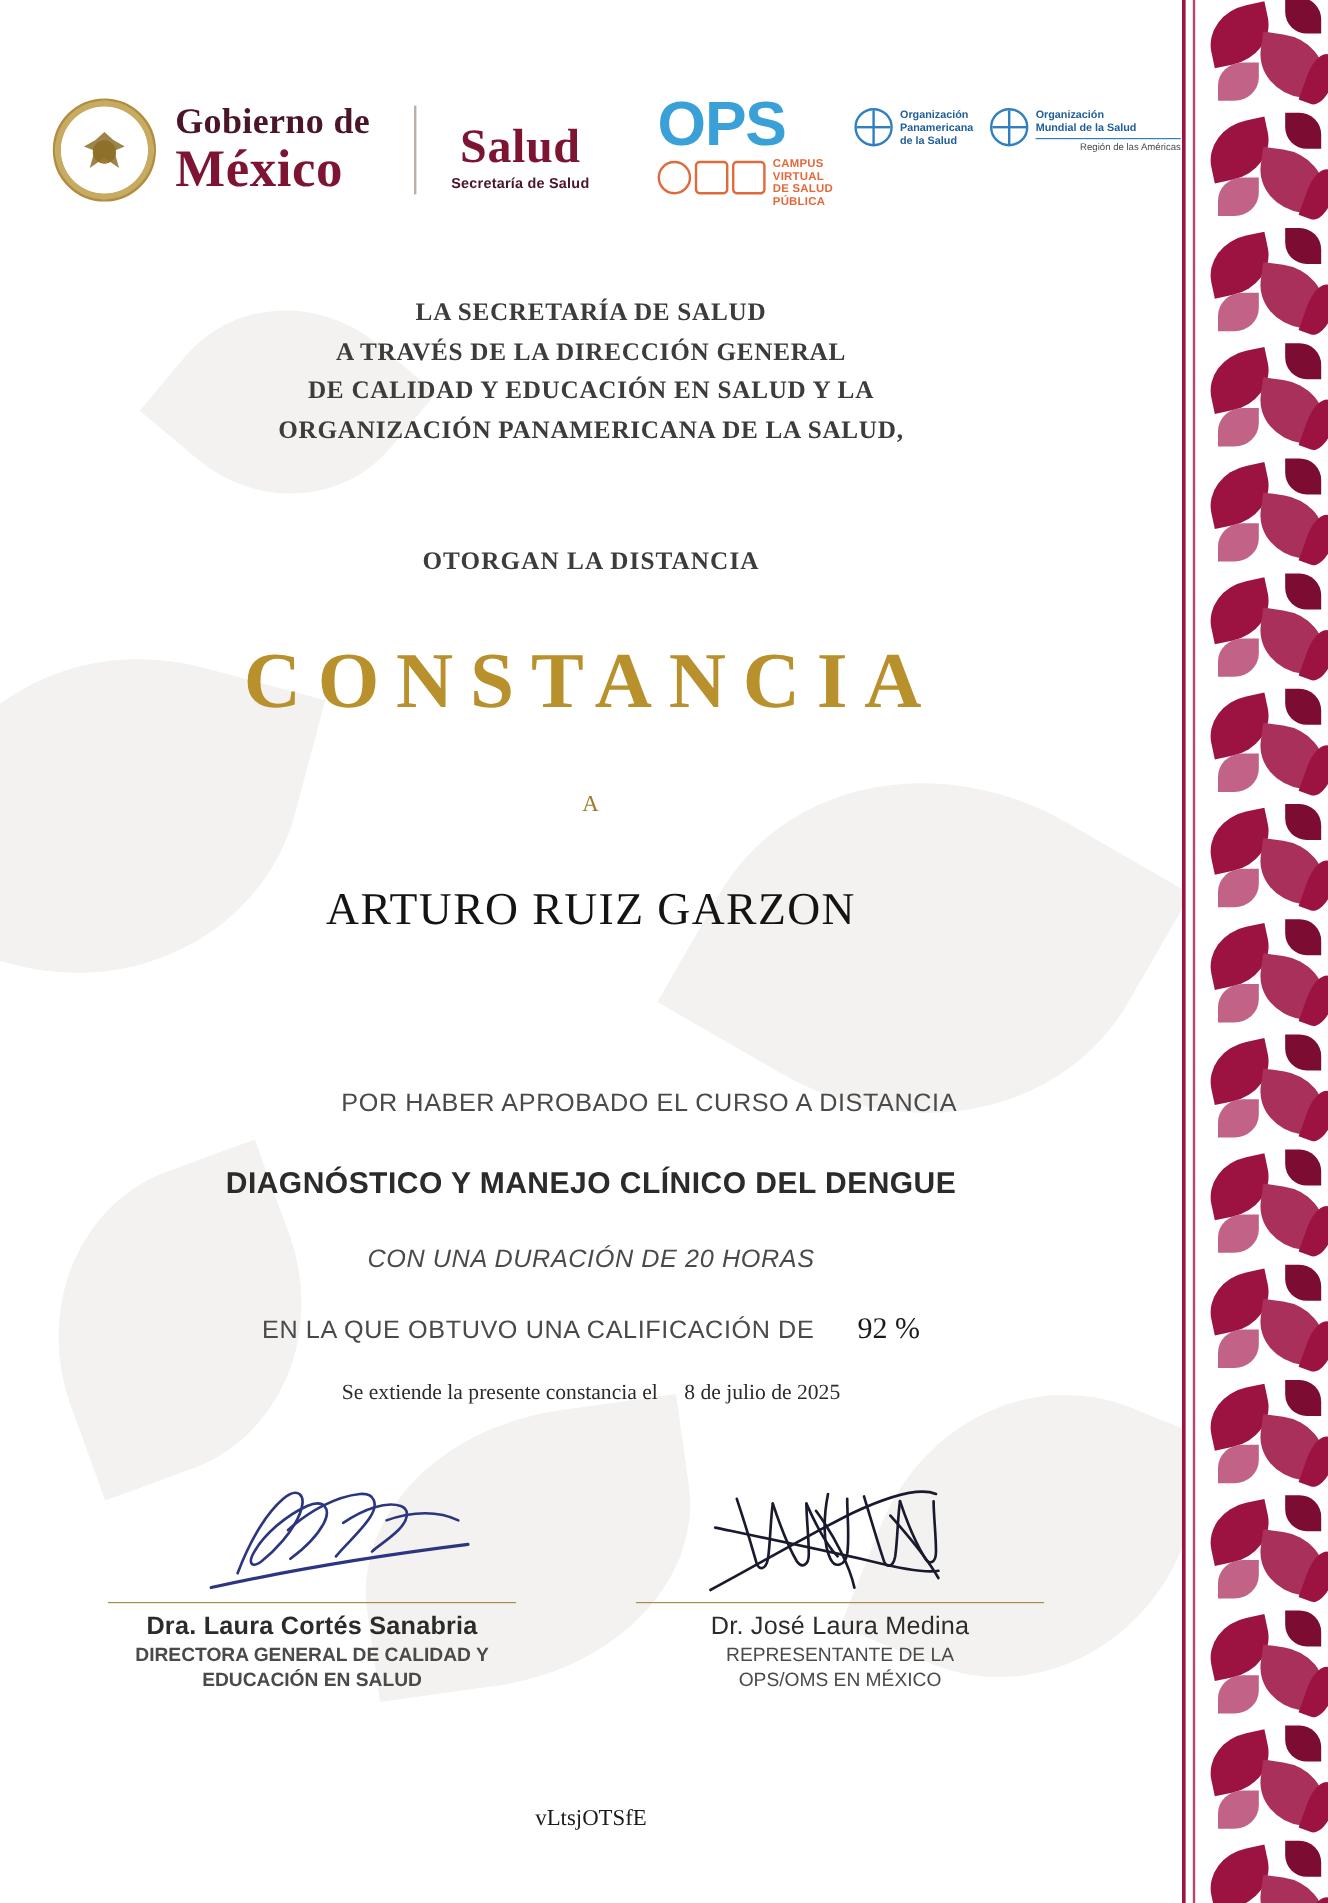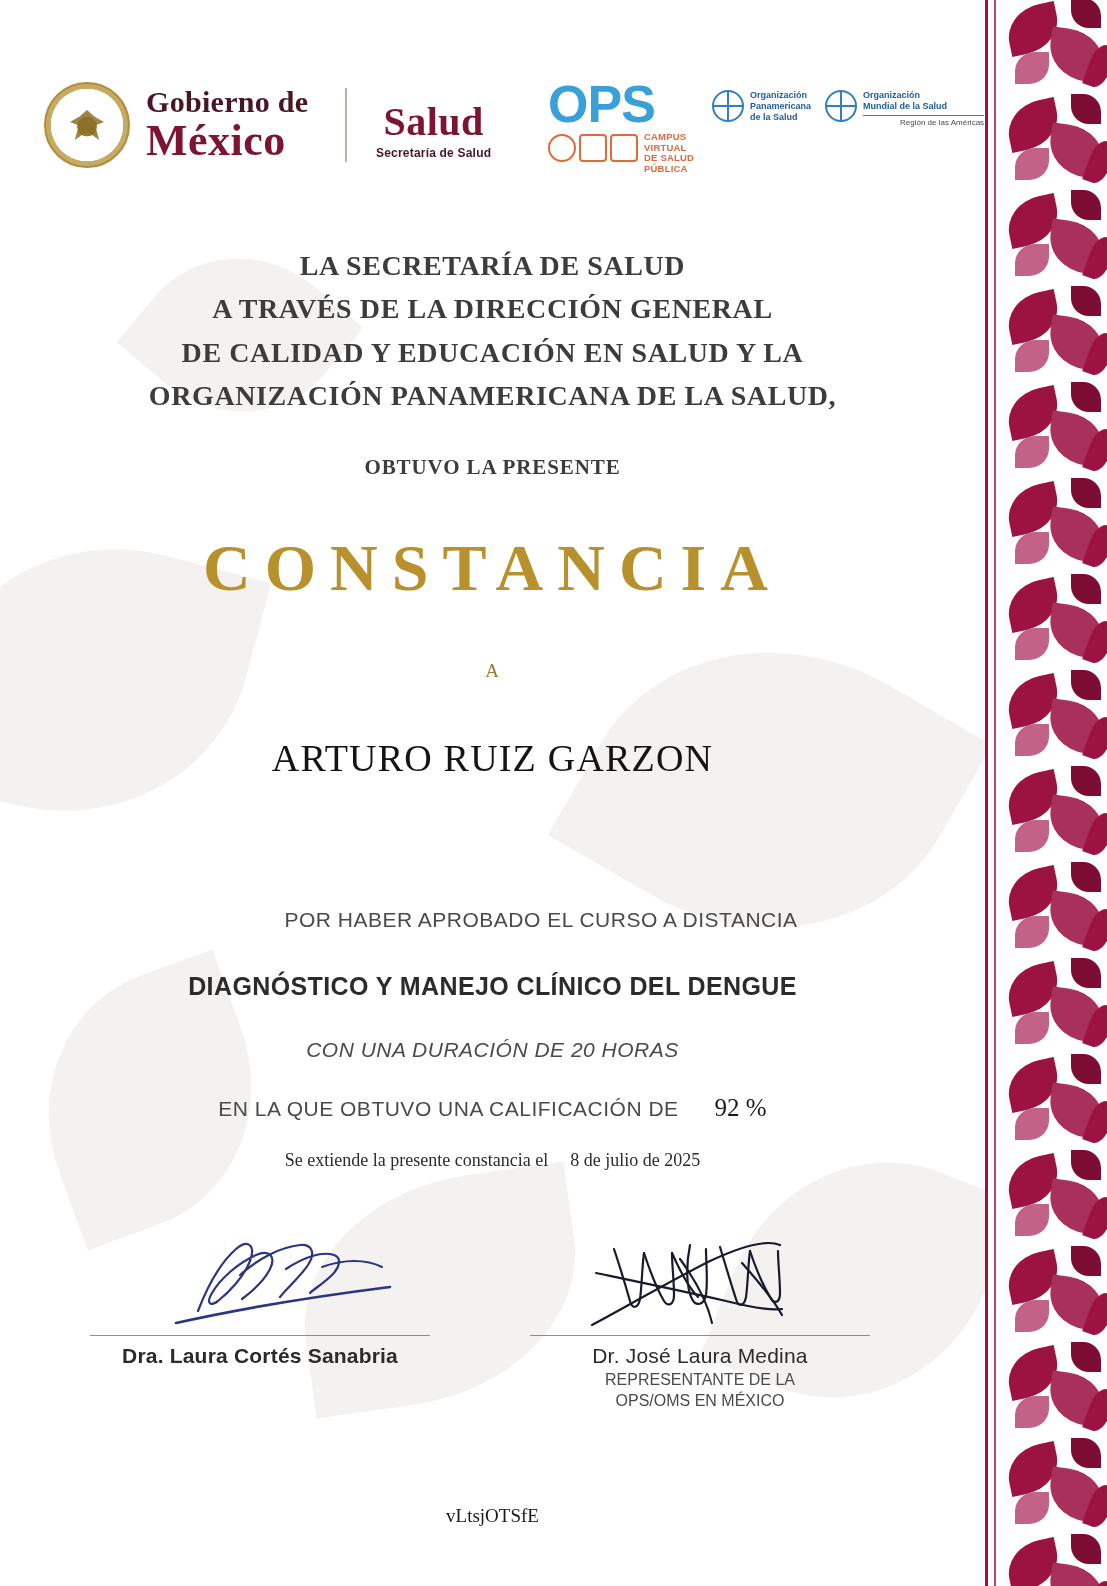--- a/index.html
+++ b/index.html
@@ -272,21 +272,21 @@
 
   
   .headline {
     position: absolute;
     top: 244px;
     left: 0;
     width: 985px;
     text-align: center;
     font-family: "Liberation Serif", serif;
     font-weight: bold;
-    font-size: 28px;
+    font-size: 21px;
     line-height: 1.55;
     color: #3c3c3b;
     letter-spacing: .6px;
   }
   .otorgan {
     position: absolute;
     top: 455px;
     left: 0;
     width: 985px;
     text-align: center;
@@ -505,21 +505,21 @@
     </div>
   </div>
 
   <div class="headline">
     <div>LA SECRETARÍA DE SALUD</div>
     <div>A TRAVÉS DE LA DIRECCIÓN GENERAL</div>
     <div>DE CALIDAD Y EDUCACIÓN EN SALUD Y LA</div>
     <div>ORGANIZACIÓN PANAMERICANA DE LA SALUD,</div>
   </div>
 
-  <div class="otorgan">OBTUVO LA PRESENTE</div>
+  <div class="otorgan">OTORGAN LA DISTANCIA</div>
 
   <div class="constancia">CONSTANCIA</div>
 
   <div class="a-word">A</div>
 
   <div class="recipient">ARTURO RUIZ GARZON</div>
 
   <div class="line-aprobado">POR HABER APROBADO EL CURSO A DISTANCIA</div>
 
   <div class="course-title">DIAGNÓSTICO Y MANEJO CLÍNICO DEL DENGUE</div>
@@ -543,20 +543,24 @@
             <path d="M108 96 C118 70, 130 48, 146 34 C158 24, 166 30, 160 46 C154 62, 138 78, 128 86 C120 92, 116 88, 122 78 C130 64, 148 48, 166 40 C180 34, 186 42, 180 54 C174 66, 160 78, 152 84"></path>
             <path d="M150 60 C168 44, 190 32, 210 30 C222 29, 226 38, 218 50 C210 62, 196 74, 190 82"></path>
             <path d="M196 54 C214 42, 232 36, 244 40 C252 43, 250 52, 242 60 C234 68, 224 74, 220 78"></path>
             <path d="M86 108 C140 96, 220 82, 300 72" stroke-width="2.6"></path>
             <path d="M232 52 C254 44, 276 44, 292 52" stroke-width="2"></path>
           </g>
         </svg>
       </div>
       <div class="sig-line"></div>
       <div class="sig-name">Dra. Laura Cortés Sanabria</div>
+      <div class="sig-role">
+        <div>DIRECTORA GENERAL DE CALIDAD Y</div>
+        <div>EDUCACIÓN EN SALUD</div>
+      </div>
     </div>
 
     <div class="sig right">
       <div class="sig-img">
         <svg width="340" height="120" viewBox="0 0 340 120" aria-hidden="true">
           <g fill="none" stroke="#1a1a2e" stroke-width="2.2" stroke-linecap="round">
             <path d="M84 34 C90 52, 96 72, 100 86 C102 94, 108 94, 110 84 C112 70, 112 52, 114 38"></path>
             <path d="M114 38 C120 56, 128 76, 134 86 C138 92, 144 90, 144 80 C144 66, 142 50, 142 38"></path>
             <path d="M142 38 C150 56, 160 74, 168 82"></path>
             <path d="M160 30 C156 50, 156 72, 162 84 C166 92, 174 90, 176 80 C178 66, 176 48, 176 34"></path>

